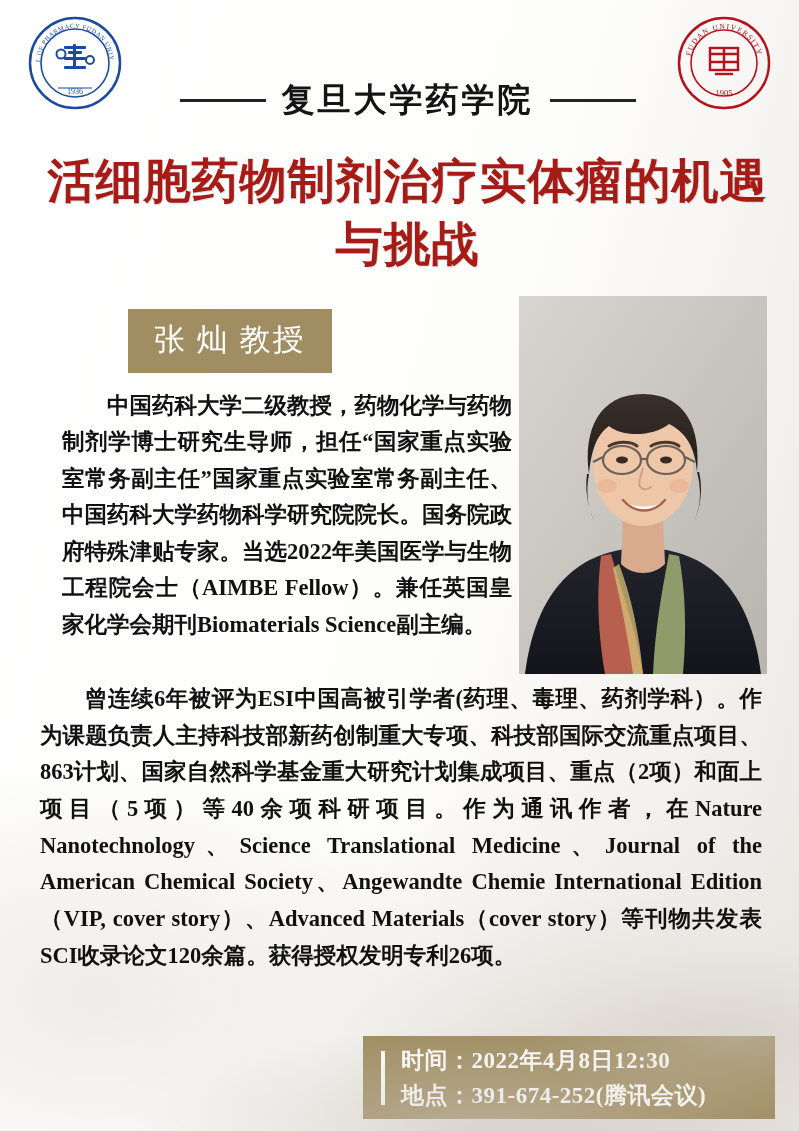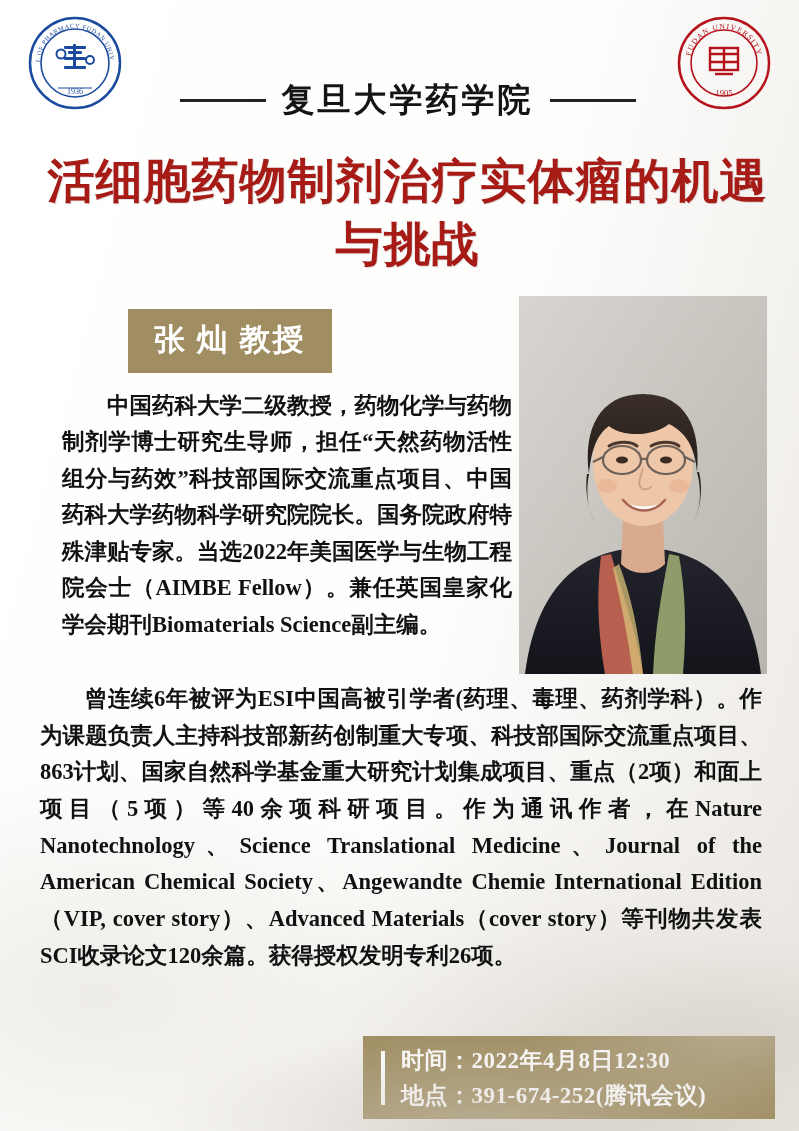--- a/index.html
+++ b/index.html
@@ -86,21 +86,21 @@
   }
 
   
   .name-tag {
     position: absolute;
     top: 309px;
     left: 128px;
     background: #a08e62;
     color: #ffffff;
     font-size: 31px;
-    font-weight: bold;
+    font-weight: normal;
     letter-spacing: 2px;
     padding: 10px 26px 12px 26px;
   }
 
   
   .portrait {
     position: absolute;
     top: 296px;
     left: 519px;
     width: 248px;
@@ -273,21 +273,21 @@
       <path d="M 124 172 C 120 186 118 190 124 193 C 128 194 132 192 132 190" stroke="#cfa184" stroke-width="2" fill="none"></path>
 
       <path d="M 106 206 C 116 216 134 216 144 206 C 134 212 116 212 106 206 Z" fill="#fdfdfd"></path>
       <path d="M 104 204 C 116 218 134 218 146 204" stroke="#a8624f" stroke-width="2.4" fill="none" stroke-linecap="round"></path>
 
       <ellipse cx="88" cy="190" rx="10" ry="7" fill="#e5ab8c" opacity="0.5"></ellipse>
       <ellipse cx="160" cy="190" rx="10" ry="7" fill="#e5ab8c" opacity="0.5"></ellipse>
     </svg>
   </div>
 
-  <div class="bio-top">中国药科大学二级教授，药物化学与药物制剂学博士研究生导师，担任“天然药物活性组分与药效”科技部国际交流重点项目、中国药科大学药物科学研究院院长。国务院政府特殊津贴专家。当选2022年美国医学与生物工程院会士（AIMBE Fellow）。兼任英国皇家化学会期刊Biomaterials Science副主编。</div>
+  <div class="bio-top">中国药科大学二级教授，药物化学与药物制剂学博士研究生导师，担任“国家重点实验室常务副主任”国家重点实验室常务副主任、中国药科大学药物科学研究院院长。国务院政府特殊津贴专家。当选2022年美国医学与生物工程院会士（AIMBE Fellow）。兼任英国皇家化学会期刊Biomaterials Science副主编。</div>
 
   <div class="bio-bottom">曾连续6年被评为ESI中国高被引学者(药理、毒理、药剂学科）。作为课题负责人主持科技部新药创制重大专项、科技部国际交流重点项目、863计划、国家自然科学基金重大研究计划集成项目、重点（2项）和面上项目（5项）等40余项科研项目。作为通讯作者，在Nature Nanotechnology、Science Translational Medicine、Journal of the American Chemical Society、Angewandte Chemie International Edition（VIP, cover story）、Advanced Materials（cover story）等刊物共发表SCI收录论文120余篇。获得授权发明专利26项。</div>
 
   <div class="info-box">
     <span class="info-bar"></span>
     <div class="info-lines">
       <div class="info-line">时间：2022年4月8日12:30</div>
       <div class="info-line">地点：391-674-252(腾讯会议)</div>
     </div>
   </div>

